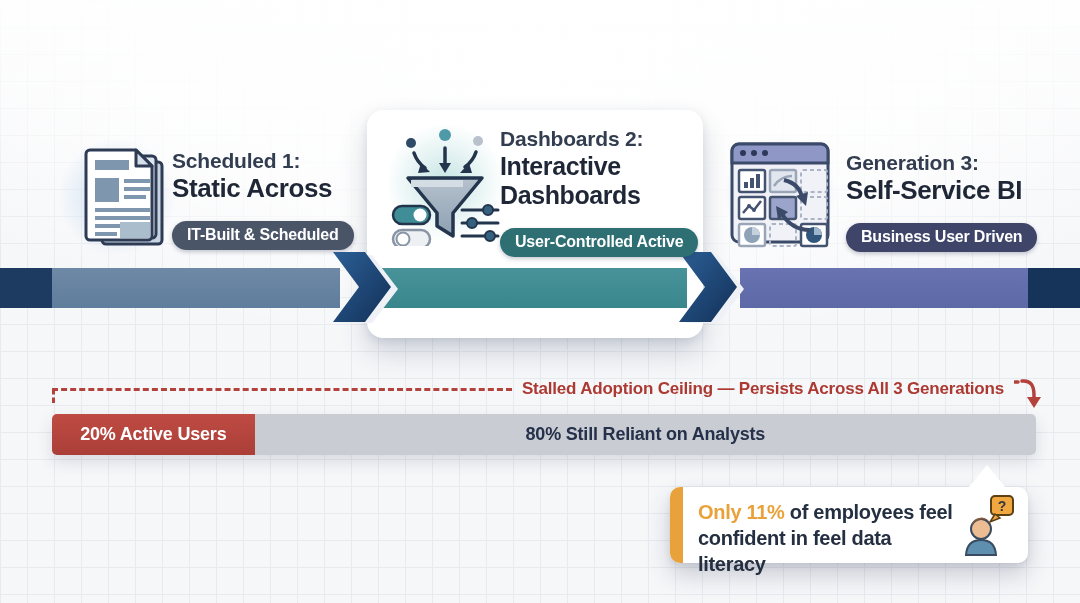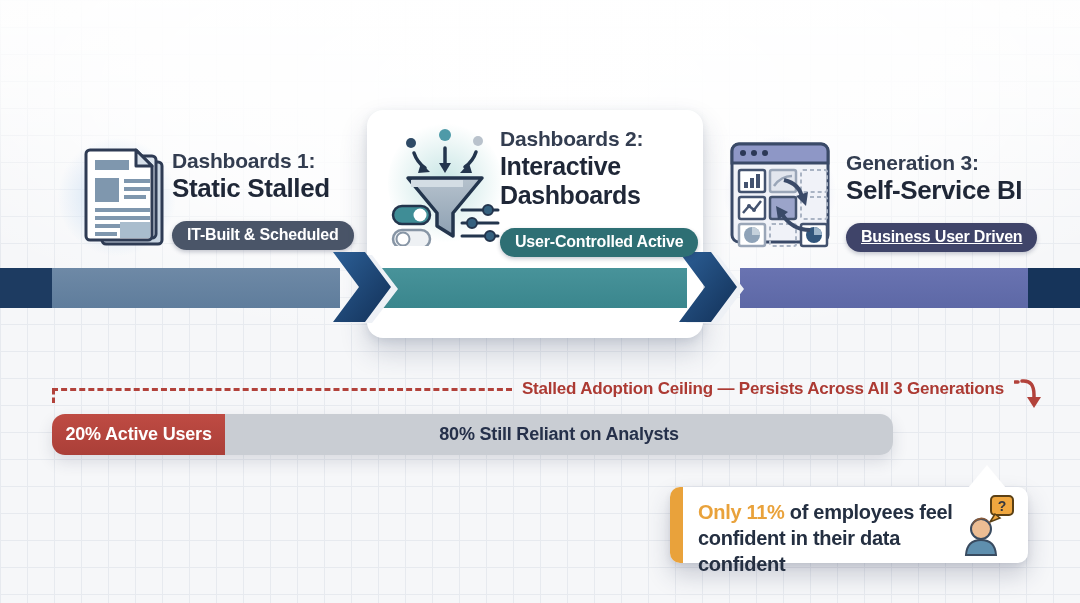--- a/index.html
+++ b/index.html
@@ -24,21 +24,21 @@
   
   .gen-label { font-size:21px; font-weight:600; color:#333d50; letter-spacing:-0.2px; line-height:26px; }
   .gen-name  { font-size:26px; font-weight:800; color:#1f2737; letter-spacing:-0.4px; line-height:29px; }
   .badge {
     display:inline-block; margin-top:18px; padding:5px 15px 6px;
     border-radius:17px; color:#ffffff; font-size:16px; font-weight:700; letter-spacing:-0.2px;
     box-shadow:0 2px 4px rgba(30,40,70,0.25);
   }
   .badge-slate  { background:#4a5568; }
   .badge-teal   { background:#2e6f74; }
-  .badge-indigo { background:#3f4469;text-decoration:underline; }
+  .badge-indigo { background:#3f4469; }
 
   .gen1-text { position:absolute; left:172px; top:148px; }
   .gen2-card {
     position:absolute; left:367px; top:110px; width:336px; height:228px;
     background:#ffffff; border-radius:16px; z-index:5;
     box-shadow:0 14px 28px rgba(40,55,90,0.20), 0 3px 8px rgba(40,55,90,0.10);
   }
   .gen2-text { position:absolute; left:500px; top:126px; width:196px; z-index:8; }
   .gen3-text { position:absolute; left:846px; top:150px; }
 
@@ -62,22 +62,22 @@
   .ceiling {
     position:absolute; left:52px; top:378px; width:990px; height:22px;
     display:flex; align-items:center; gap:10px; z-index:3;
   }
   .ceiling-dash { flex:1; height:0; border-top:3px dashed #b2423b; }
   .ceiling-label { font-size:17px; font-weight:700; color:#ac3a33; white-space:nowrap; letter-spacing:-0.2px; }
   .ceiling-tick { position:absolute; left:52px; top:389px; height:14px; width:0; border-left:3px dashed #b2423b; z-index:3; }
 
   
   .adoption-bar {
-    position:absolute; left:52px; top:414px; width:841px; height:41px;
-    display:flex; border-radius:13px; overflow:hidden; z-index:3;
+    position:absolute; left:52px; top:414px; width:984px; height:41px;
+    display:flex; border-radius:5px; overflow:hidden; z-index:3;
     box-shadow:0 7px 16px rgba(40,50,75,0.14);
   }
   .bar-active {
     width:20.6%; background:linear-gradient(180deg,#bf4b43,#aa3f38);
     color:#ffffff; display:flex; align-items:center; justify-content:center;
     font-size:18px; font-weight:700; letter-spacing:-0.2px;
   }
   .bar-reliant {
     flex:1; background:#c9cdd3; color:#25304a;
     display:flex; align-items:center; justify-content:center;
@@ -154,22 +154,22 @@
         <rect x="66" y="59" width="22" height="4"></rect>
         <rect x="37" y="72" width="55" height="4"></rect>
         <rect x="37" y="80" width="55" height="4"></rect>
         <rect x="37" y="88" width="30" height="4"></rect>
         <rect x="37" y="96" width="22" height="4"></rect>
       </g>
       <rect x="62" y="86" width="30" height="16" fill="#a9bdcd"></rect>
     </svg>
   </div>
   <div class="gen1-text">
-    <div class="gen-label">Dashboards 1:</div>
-    <div class="gen-name">Static Stalled</div>
+    <div class="gen-label">Scheduled 1:</div>
+    <div class="gen-name">Static Across</div>
     <span class="badge badge-slate">IT-Built &amp; Scheduled</span>
   </div>
 
   <div class="icon-wrap glow-teal" style="left:388px; top:120px; width:114px; height:126px; border-radius:50%;">
     <svg width="114" height="126" viewBox="0 0 114 126">
       <circle cx="23" cy="23" r="5" fill="#2e4a66"></circle>
       <circle cx="57" cy="15" r="6" fill="#4e9aa8"></circle>
       <circle cx="90" cy="21" r="5" fill="#b9c2cc"></circle>
       <g stroke="#23354d" stroke-width="3.5" fill="none" stroke-linecap="round">
         <path d="M26 33 q3 9 11 15"></path>
@@ -271,21 +271,21 @@
   <div class="adoption-bar">
     <div class="bar-active">20% Active Users</div>
     <div class="bar-reliant">80% Still Reliant on Analysts</div>
   </div>
 
   <div class="callout">
     <div class="callout-pointer"></div>
     <div class="callout-accent"></div>
     <div class="callout-body">
       <span class="callout-pct">Only 11%</span><span> of employees feel</span><br>
-      <span>confident in their data confident</span>
+      <span>confident in feel data literacy</span>
     </div>
     <svg class="callout-icon" width="52" height="62" viewBox="0 0 52 62">
       <rect x="27" y="2" width="22" height="19" rx="4" fill="#f0a73f" stroke="#5b4014" stroke-width="2"></rect>
       <path d="M31 20 l-5 8 l10 -4 z" fill="#f0a73f" stroke="#5b4014" stroke-width="1.5"></path>
       <text x="38" y="17" font-size="14" font-weight="bold" fill="#33363e" text-anchor="middle" font-family="Liberation Sans, DejaVu Sans, sans-serif">?</text>
       <circle cx="17" cy="35" r="10" fill="#ecbd93" stroke="#394b60" stroke-width="2"></circle>
       <path d="M7.5 33 a10 10 0 0 1 19.5 -2.5 q-4 -6 -10.5 -5 q-7 1 -9 7.5 z" fill="#8a5a38"></path>
       <path d="M2 61 q1 -15 15 -15 q14 0 15 15 z" fill="#5f8fae" stroke="#394b60" stroke-width="2"></path>
     </svg>
   </div>

